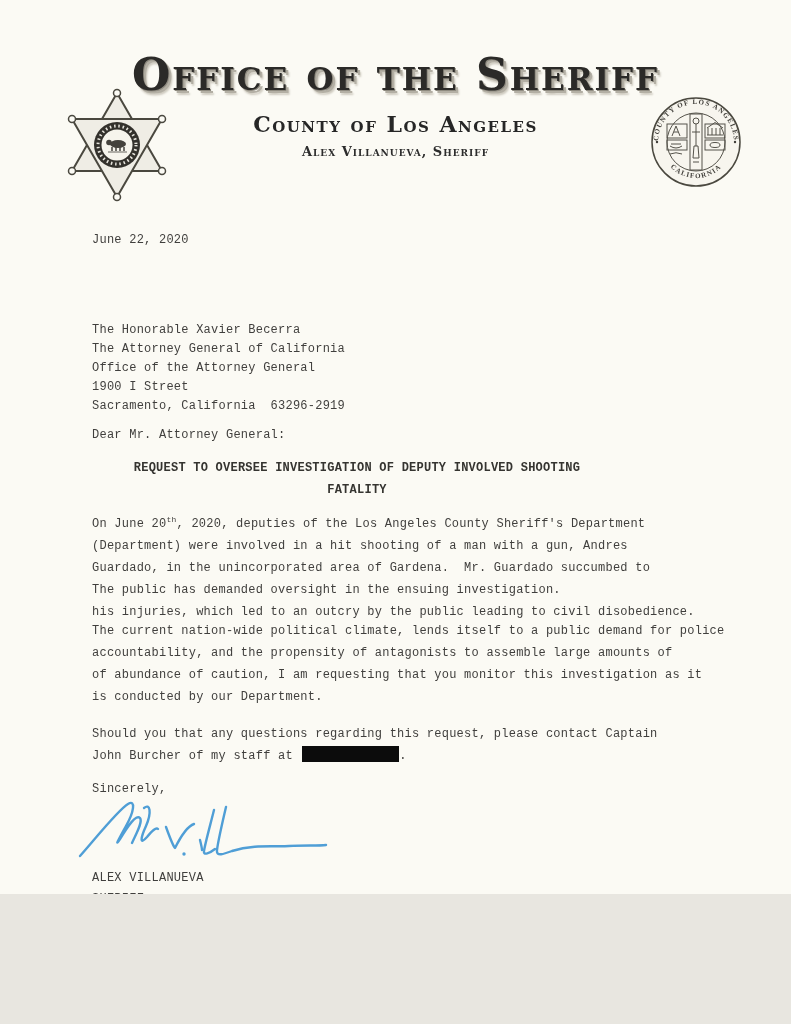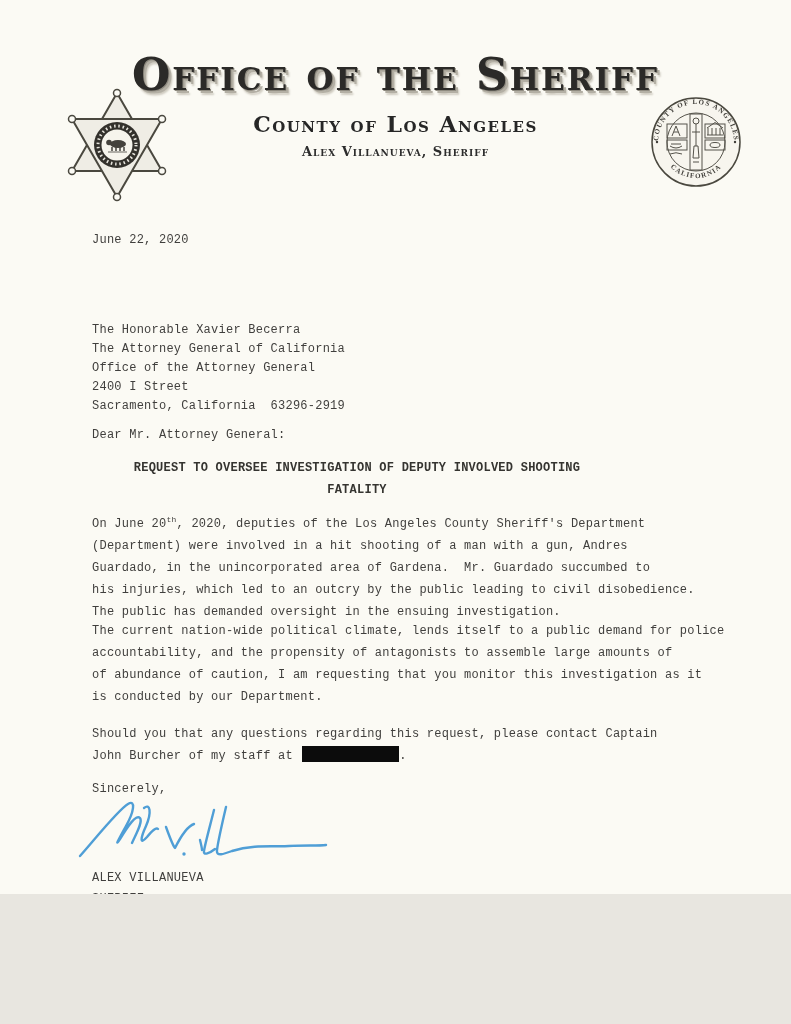--- a/index.html
+++ b/index.html
@@ -130,37 +130,37 @@
       <ellipse cx="65" cy="49" rx="5" ry="2.5"></ellipse>
     </g>
   </svg>
 
   <div class="abs body-text line" style="top:229px">June 22, 2020</div>
 
   <div class="abs body-text tight" style="top:321px">
     <div class="line">The Honorable Xavier Becerra</div>
     <div class="line">The Attorney General of California</div>
     <div class="line">Office of the Attorney General</div>
-    <div class="line">2400 I Street</div>
+    <div class="line">1900 I Street</div>
     <div class="line">Sacramento, California  63296-2919</div>
   </div>
 
   <div class="abs body-text line" style="top:424px">Dear Mr. Attorney General:</div>
 
   <div class="subject">
     <div class="line">REQUEST TO OVERSEE INVESTIGATION OF DEPUTY INVOLVED SHOOTING</div>
     <div class="line">FATALITY</div>
   </div>
 
   <div class="abs body-text" style="top:513px">
     <div class="line"><span>On June 20</span><sup>th</sup><span>, 2020, deputies of the Los Angeles County Sheriff's Department</span></div>
     <div class="line">(Department) were involved in a hit shooting of a man with a gun, Andres</div>
     <div class="line">Guardado, in the unincorporated area of Gardena.  Mr. Guardado succumbed to</div>
+    <div class="line">The public has demanded oversight in the ensuing investigation.</div>
     <div class="line">his injuries, which led to an outcry by the public leading to civil disobedience.</div>
-    <div class="line">The public has demanded oversight in the ensuing investigation.</div>
   </div>
 
   <div class="abs body-text" style="top:620px">
     <div class="line">The current nation-wide political climate, lends itself to a public demand for police</div>
     <div class="line">accountability, and the propensity of antagonists to assemble large amounts of</div>
     <div class="line">of abundance of caution, I am requesting that you monitor this investigation as it</div>
     <div class="line">is conducted by our Department.</div>
   </div>
 
   <div class="abs body-text" style="top:723px">

